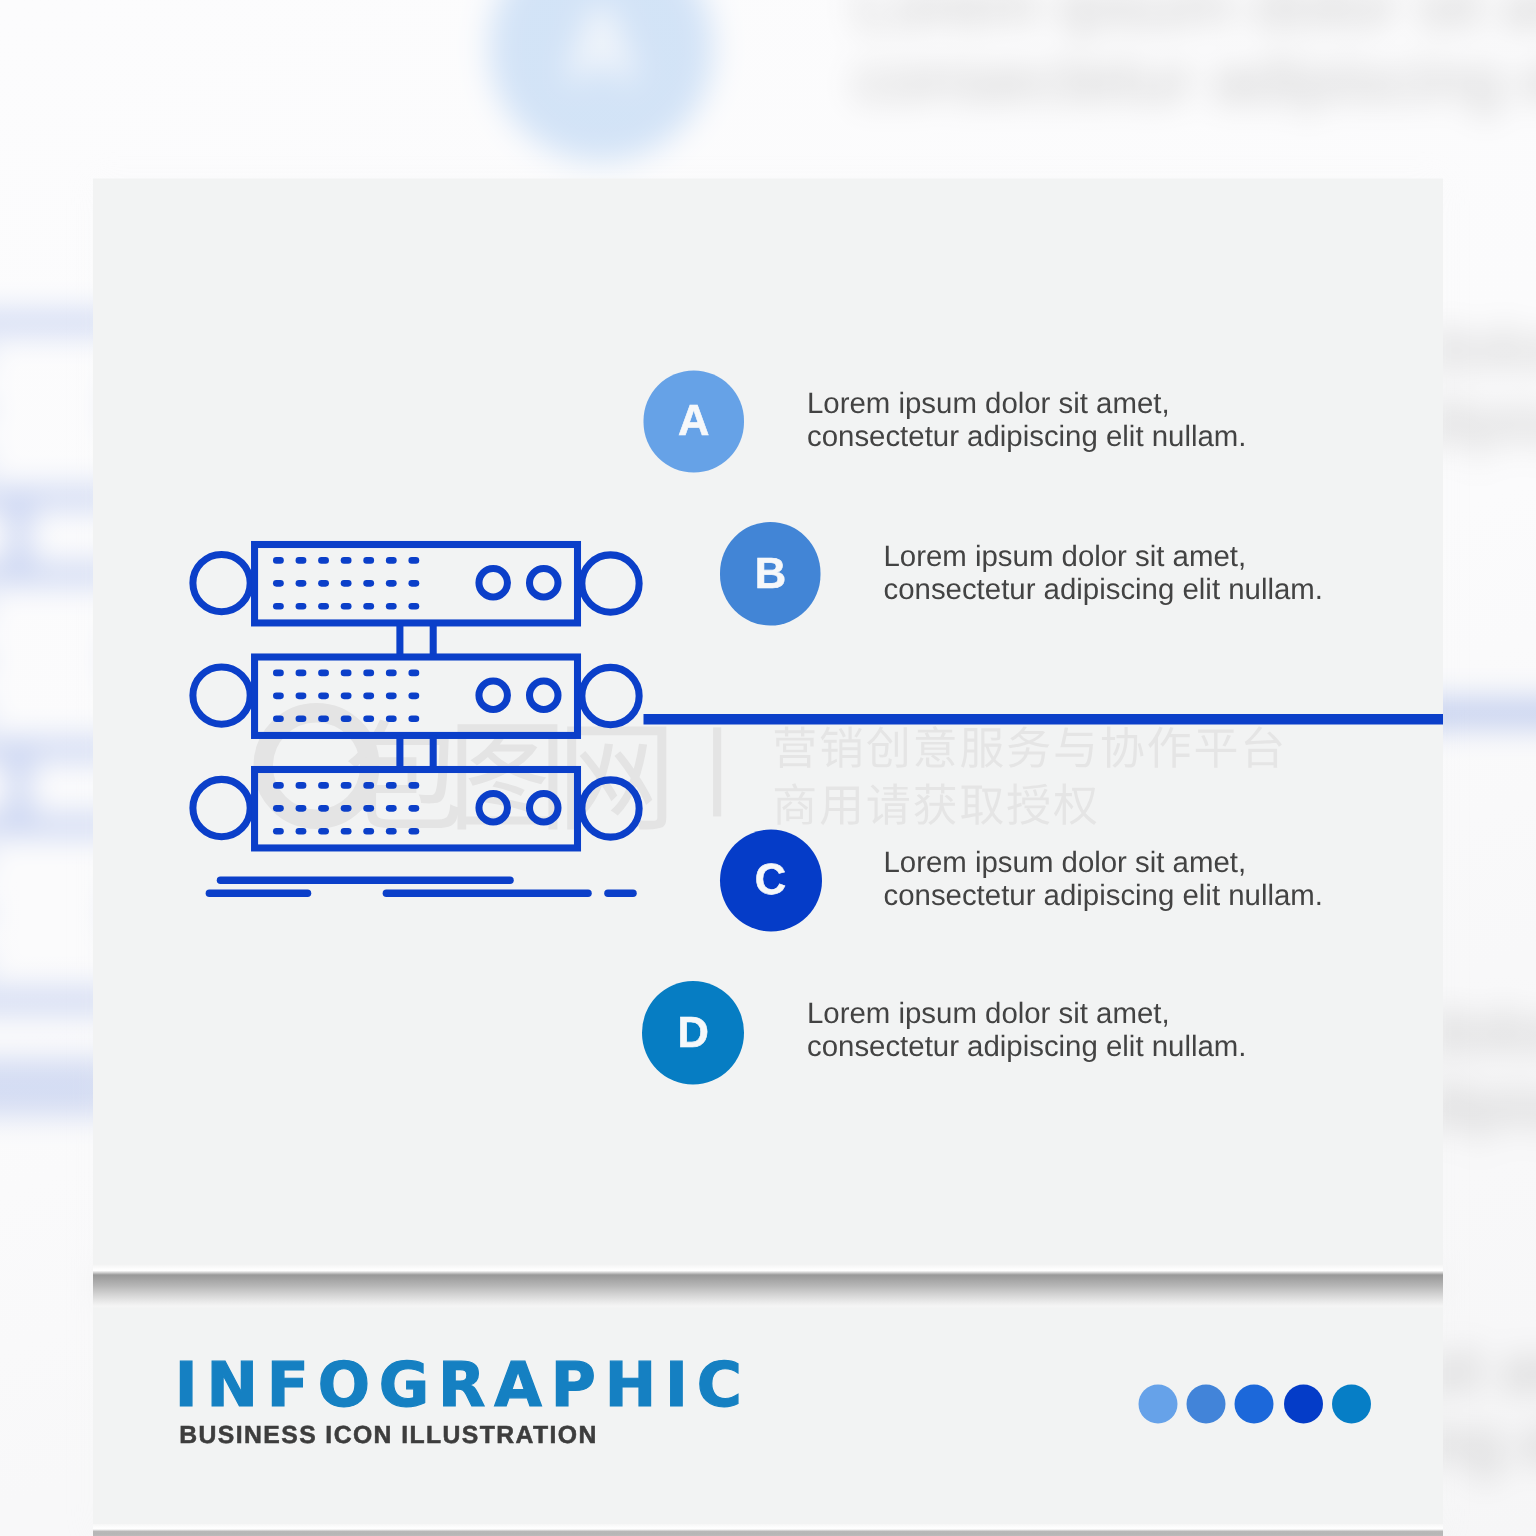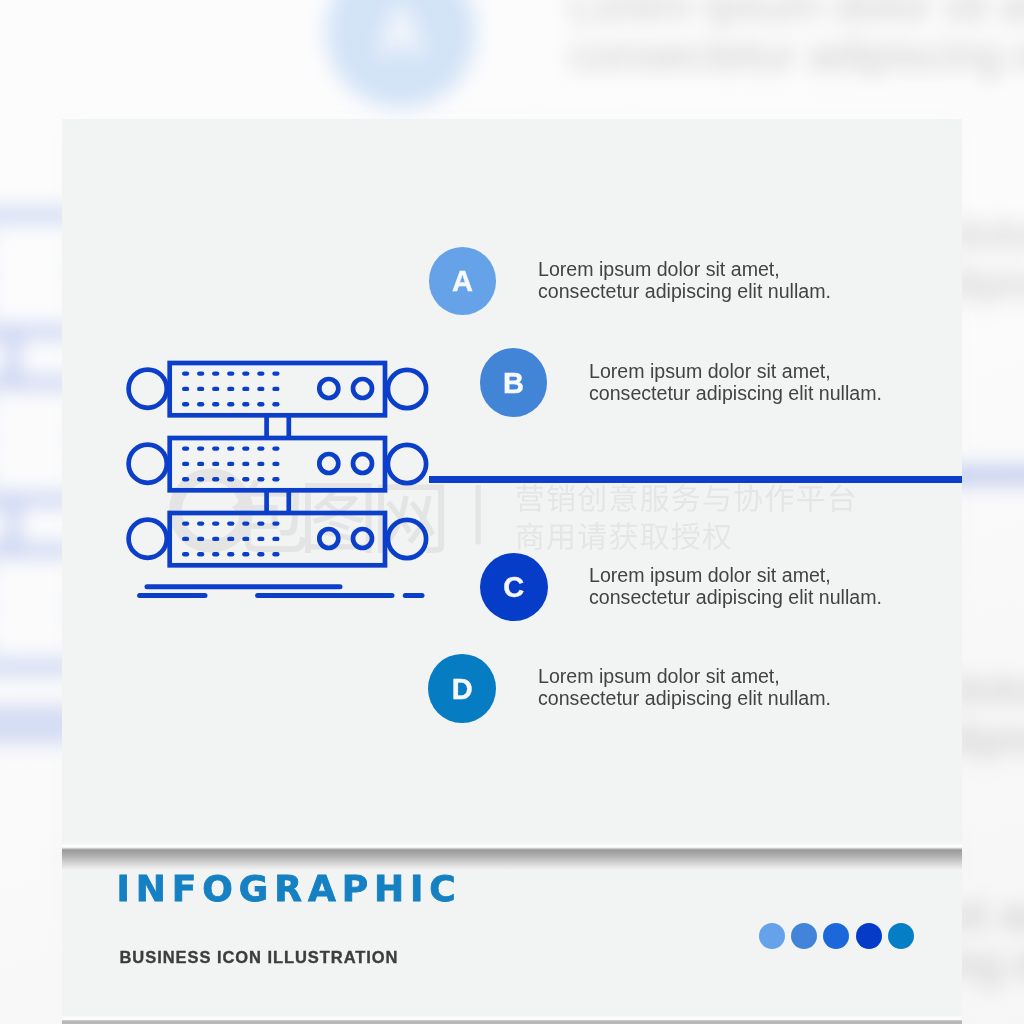--- a/index.html
+++ b/index.html
@@ -18,22 +18,22 @@
   .footshadow{position:absolute;left:62px;top:1016px;width:900px;height:8px;
               background:linear-gradient(180deg,#f6f6f6 0%,#fdfdfd 26%,#ffffff 42%,#b8b8b8 62%,#b6b6b6 82%,#bbbbbb 100%);}
 
   .circle{position:absolute;box-sizing:border-box;border-radius:50%;color:#f6f8fa;-webkit-text-stroke:0.4px #f6f8fa;
           display:flex;align-items:center;justify-content:center;
           font-weight:bold;font-family:"Liberation Sans",sans-serif;}
   .btext{position:absolute;color:#434343;font-size:19.6px;line-height:21.7px;white-space:nowrap;}
 
   .hline{position:absolute;left:429px;top:476px;width:533px;height:7px;background:#0b3fc9;}
 
-  .brandtitle{position:absolute;left:116.5px;top:868px;font-family:"DejaVu Sans",sans-serif;
-              font-size:36px;font-weight:bold;line-height:41px;
+  .brandtitle{position:absolute;left:116.5px;top:903px;font-family:"DejaVu Sans",sans-serif;
+              font-size:41px;font-weight:bold;line-height:41px;
               letter-spacing:5.9px;color:#1580c2;-webkit-text-stroke:0.8px #1580c2;}
   .brandsub{position:absolute;left:119.5px;top:949px;font-family:Liberation Sans, sans-serif;
             font-size:16.5px;font-weight:bold;line-height:16.5px;
             letter-spacing:0.94px;color:#3d3d3d;-webkit-text-stroke:0.35px #3d3d3d;}
   .dots{position:absolute;left:759px;top:923px;display:flex;gap:6.2px;}
   .dot{width:26px;height:26px;border-radius:50%;}
 
   
   #backdrop{position:absolute;left:0;top:0;width:1024px;height:1024px;
             transform-origin:0 0;transform:scale(2.234) translate(-283.1px,-266.7px);

